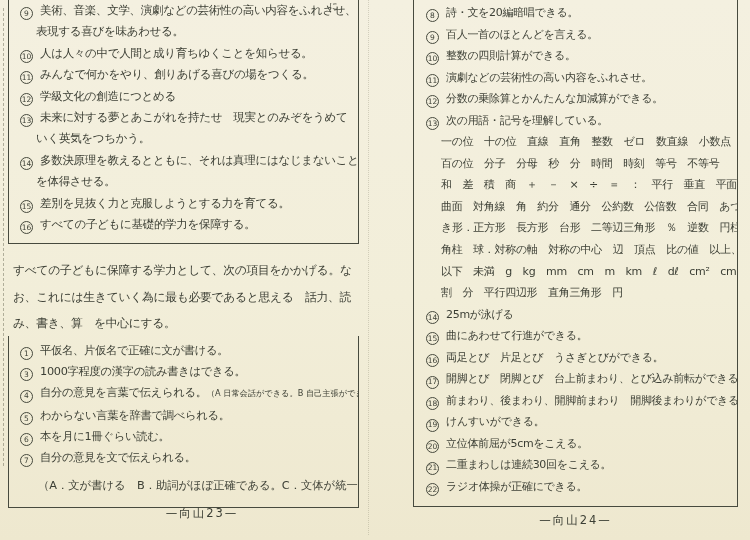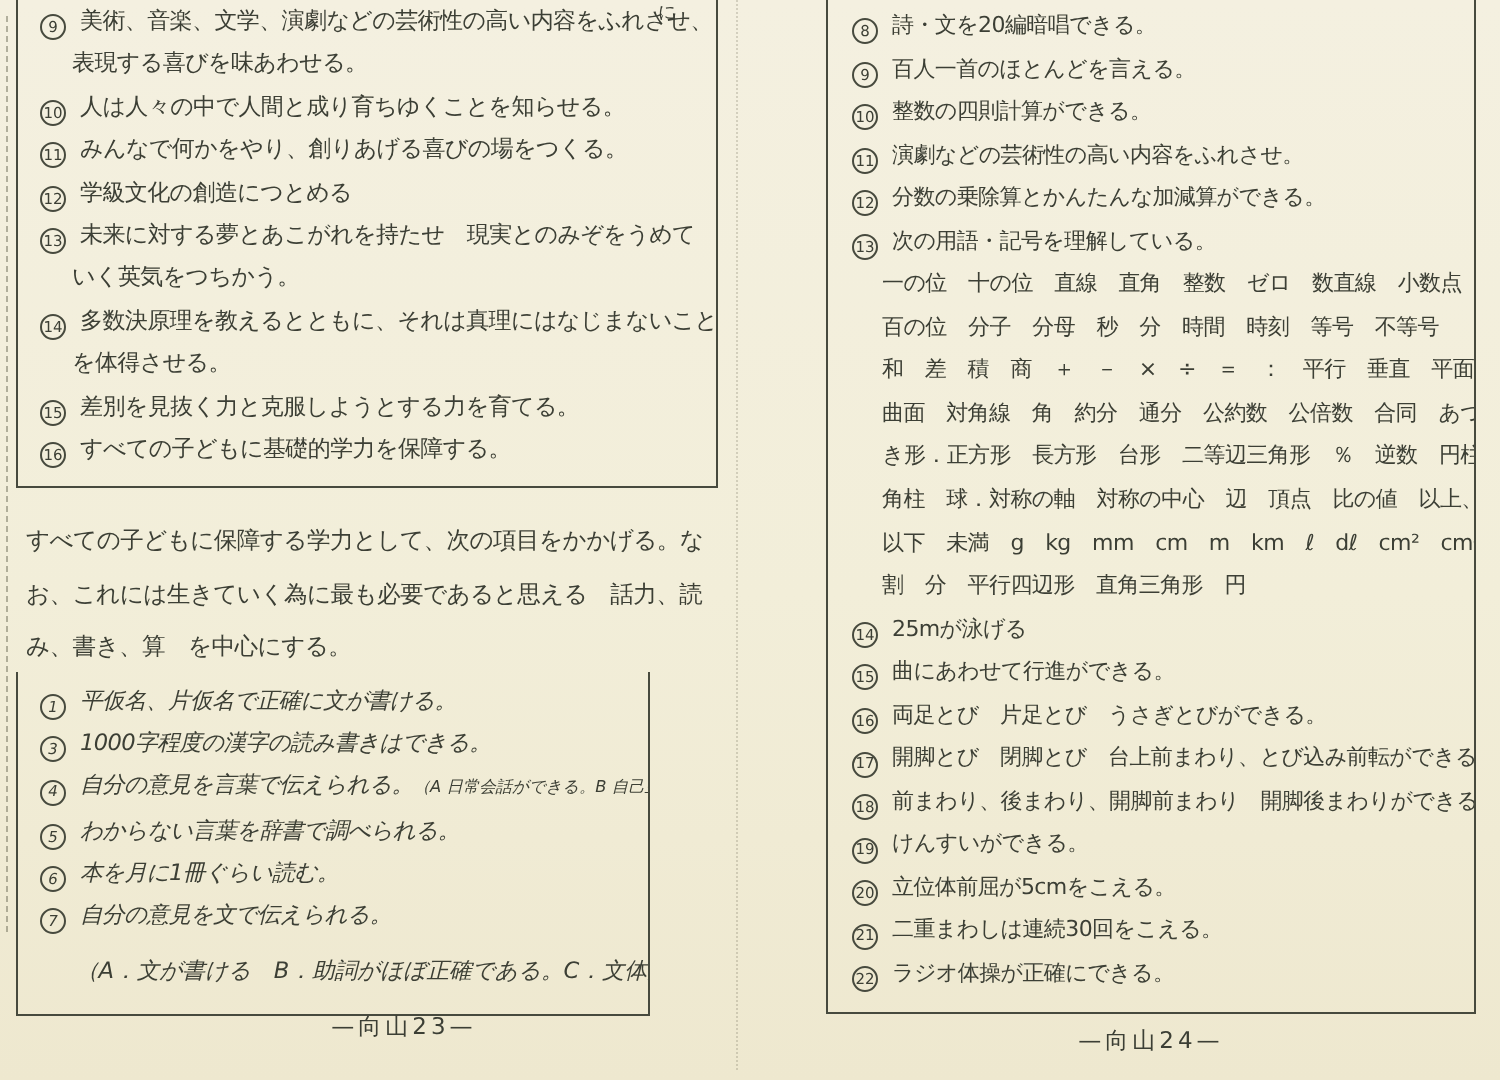--- a/index.html
+++ b/index.html
@@ -28,21 +28,21 @@
   }
   .tx{letter-spacing:-0.3px;}
   .cont{padding-left:16px;}
 
   
   #goals-box{left:8px;top:-6px;width:351px;height:250px;padding:6px 9px 0 11px;}
   #goals-box .ln{line-height:21.4px;font-size:11.5px;}
   #insertion-mark{position:absolute;left:329px;top:0px;font-size:9px;letter-spacing:0;}
   #paragraph{position:absolute;left:13px;top:257px;width:352px;}
   #paragraph .ln{line-height:26.5px;font-size:11.8px;}
-  #skills-box{left:8px;top:336px;width:317px;height:172px;padding:4px 8px 0 11px;font-style:italic;}
+  #skills-box{left:8px;top:336px;width:351px;height:172px;padding:4px 8px 0 11px;}
   #skills-box .ln{line-height:21.2px;font-size:11.3px;}
   .small2{font-size:8.2px;letter-spacing:0;}
   .sub{font-size:7.6px;padding-left:18px;margin-top:7px;letter-spacing:0;}
 
   
   #right-box{left:413px;top:-6px;width:325px;height:513px;padding:8px 8px 0 12px;}
   #right-box .ln{line-height:21.55px;font-size:11px;}
   .term{padding-left:15px;letter-spacing:0.2px;}
 
   .footer{position:absolute;font-size:11.5px;letter-spacing:2px;text-align:center;}

